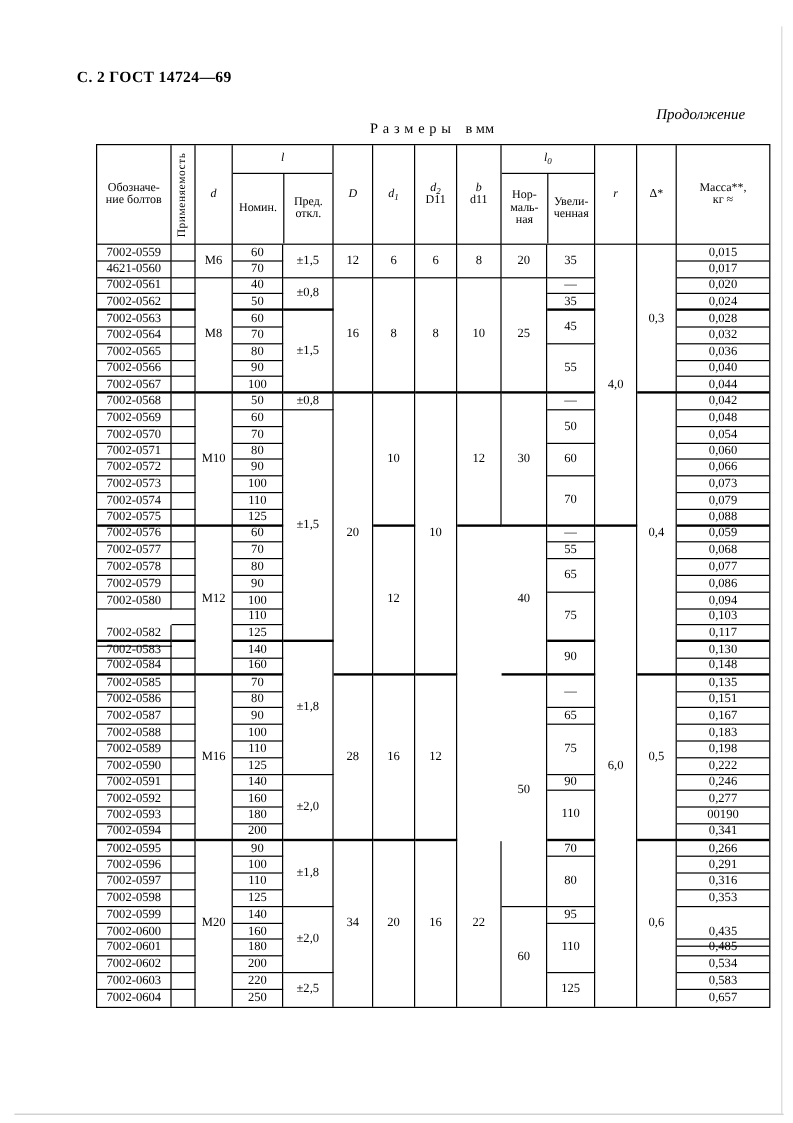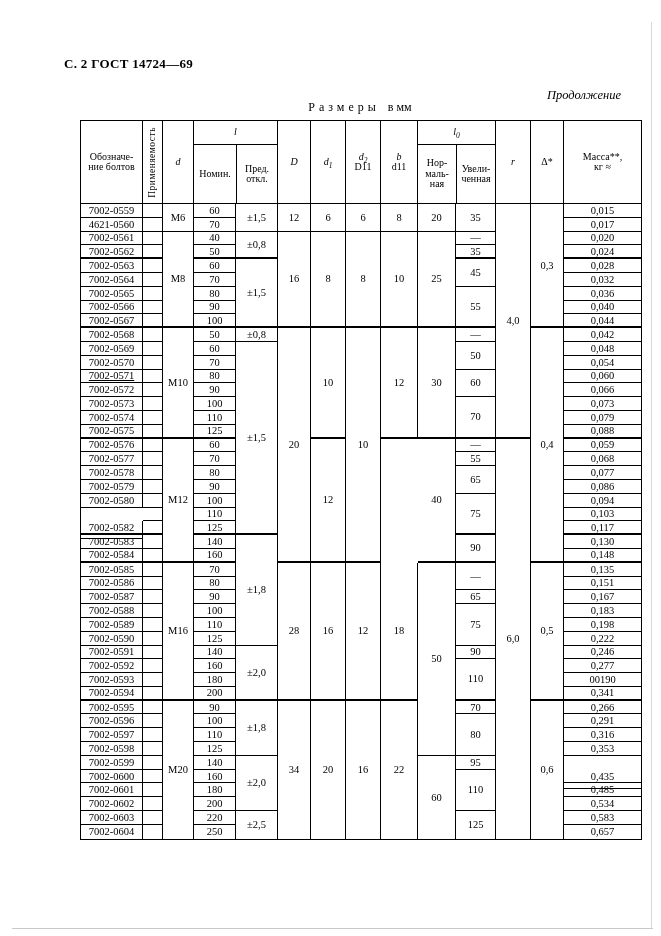--- a/index.html
+++ b/index.html
@@ -116,21 +116,21 @@
       <div class="c" style="grid-area: 4 / 1 / span 1;">7002-0561</div>
       <div class="c gb" style="grid-area: 5 / 1 / span 1;">7002-0562</div>
       <div class="c" style="grid-area: 6 / 1 / span 1;">7002-0563</div>
       <div class="c" style="grid-area: 7 / 1 / span 1;">7002-0564</div>
       <div class="c" style="grid-area: 8 / 1 / span 1;">7002-0565</div>
       <div class="c" style="grid-area: 9 / 1 / span 1;">7002-0566</div>
       <div class="c gb" style="grid-area: 10 / 1 / span 1;">7002-0567</div>
       <div class="c" style="grid-area: 11 / 1 / span 1;">7002-0568</div>
       <div class="c" style="grid-area: 12 / 1 / span 1;">7002-0569</div>
       <div class="c" style="grid-area: 13 / 1 / span 1;">7002-0570</div>
-      <div class="c" style="grid-area: 14 / 1 / span 1; text-decoration: underline;">7002-0571</div>
+      <div class="c" style="grid-area: 14 / 1 / span 1;">7002-0571</div>
       <div class="c" style="grid-area: 15 / 1 / span 1;">7002-0572</div>
       <div class="c" style="grid-area: 16 / 1 / span 1;">7002-0573</div>
       <div class="c" style="grid-area: 17 / 1 / span 1;">7002-0574</div>
       <div class="c gb" style="grid-area: 18 / 1 / span 1;">7002-0575</div>
       <div class="c" style="grid-area: 19 / 1 / span 1;">7002-0576</div>
       <div class="c" style="grid-area: 20 / 1 / span 1;">7002-0577</div>
       <div class="c" style="grid-area: 21 / 1 / span 1;">7002-0578</div>
       <div class="c" style="grid-area: 22 / 1 / span 1;">7002-0579</div>
       <div class="c" style="grid-area: 23 / 1 / span 1;">7002-0580</div>
       <div class="c" style="grid-area: 24 / 1 / span 1; margin-top: 30px;">7002-0581</div>
@@ -277,21 +277,20 @@
       <div class="c gb" style="grid-area: 28 / 7 / span 10;">16</div>
       <div class="c noB" style="grid-area: 38 / 7 / span 10;">20</div>
       <div class="c" style="grid-area: 2 / 8 / span 2;">6</div>
       <div class="c gb" style="grid-area: 4 / 8 / span 7;">8</div>
       <div class="c gb" style="grid-area: 11 / 8 / span 17;">10</div>
       <div class="c gb" style="grid-area: 28 / 8 / span 10;">12</div>
       <div class="c noB" style="grid-area: 38 / 8 / span 10;">16</div>
       <div class="c" style="grid-area: 2 / 9 / span 2;">8</div>
       <div class="c gb" style="grid-area: 4 / 9 / span 7;">10</div>
       <div class="c gb" style="grid-area: 11 / 9 / span 8;">12</div>
-      <div class="c gb" style="grid-area: 28 / 9 / span 10;">18</div>
       <div class="c noB" style="grid-area: 38 / 9 / span 10;">22</div>
       <div class="c" style="grid-area: 2 / 10 / span 2;">20</div>
       <div class="c gb" style="grid-area: 4 / 10 / span 7;">25</div>
       <div class="c gb" style="grid-area: 11 / 10 / span 8;">30</div>
       <div class="c gb" style="grid-area: 19 / 10 / span 9;">40</div>
       <div class="c" style="grid-area: 28 / 10 / span 14;">50</div>
       <div class="c noB" style="grid-area: 42 / 10 / span 6;">60</div>
       <div class="c" style="grid-area: 2 / 11 / span 2;">35</div>
       <div class="c" style="grid-area: 4 / 11 / span 1;">—</div>
       <div class="c gb" style="grid-area: 5 / 11 / span 1;">35</div>

